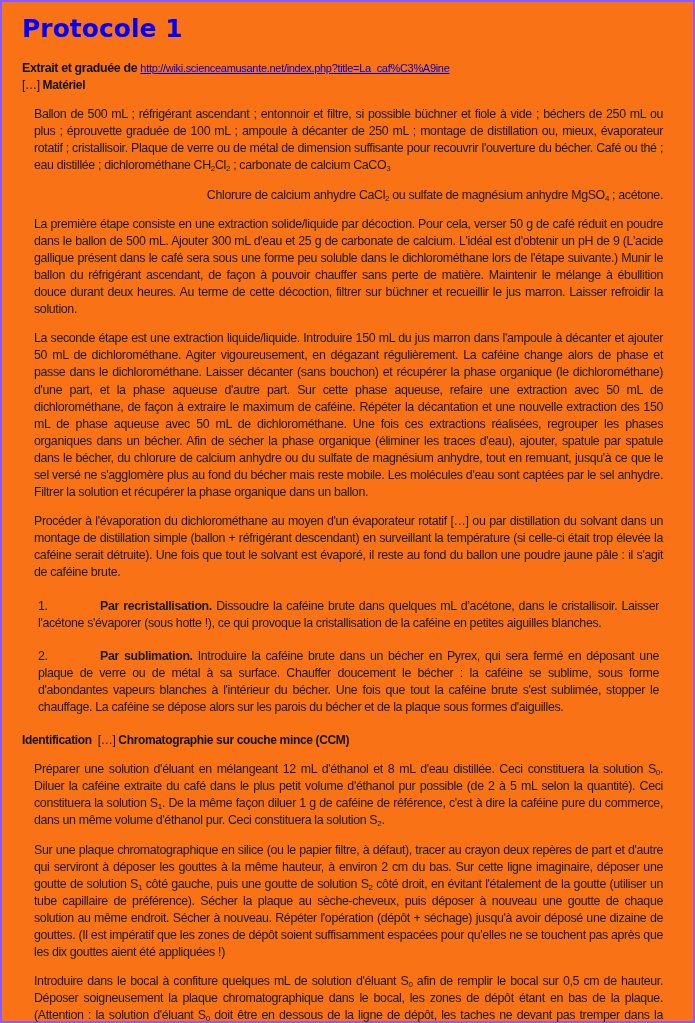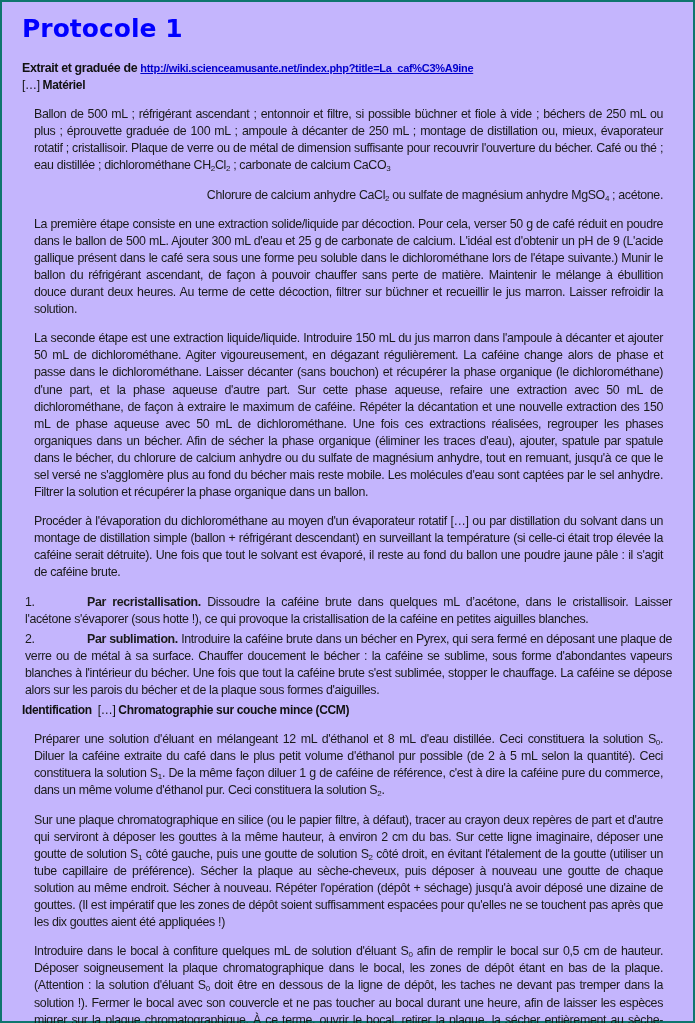--- a/index.html
+++ b/index.html
@@ -1,36 +1,36 @@
 <!DOCTYPE html>
 <html><head>
 <meta charset="utf-8">
 <style>
   html, body { margin: 0; padding: 0; background: #ffffff; }
   body { width: 695px; height: 1023px; overflow: hidden; position: relative; }
   .frame {
     position: absolute; left: 0; top: 0; width: 691px; height: 1019px;
-    border: 2px solid #0f766e; background: #c4b5fd; box-sizing: content-box;
+    border: 2px solid #8b5cf6; background: #f97316; box-sizing: content-box;
   }
   .page {
     position: absolute; left: 20px; top: 10px; width: 653px;
     font-family: "Liberation Sans Narrow", "Liberation Sans", sans-serif;
     font-size: 12.4px; line-height: 17.1px; color: #1a1a1a;
     letter-spacing: -0.35px;
   }
   h1.title {
     margin: 0 0 14px 0; font-family: "DejaVu Sans", sans-serif;
     font-size: 25px; line-height: 34px; font-weight: bold; color: #0000ff;
     letter-spacing: 0;
   }
   .src { font-weight: bold; color: #111; }
-  .src a { font-weight: bold; color: #0000cc; text-decoration: underline; font-size: 11px; letter-spacing: -0.3px; }
+  .src a { font-weight: normal; color: #0000cc; text-decoration: underline; font-size: 11px; letter-spacing: -0.3px; }
   .h { font-weight: bold; color: #111; font-size: 12px; }
   p { margin: 12px; text-align: justify; }
-  .step { margin: 3px; text-align: justify; }
+  .step { margin: 16px; text-align: justify; }
   .step .lead { font-weight: bold; }
   .first-line-num { display: inline-block; width: 62px; }
   sub { font-size: 8px; line-height: 0; vertical-align: -2px; }
 </style>
 </head>
 <body>
 
 <div class="frame">
   <div class="page">
 

